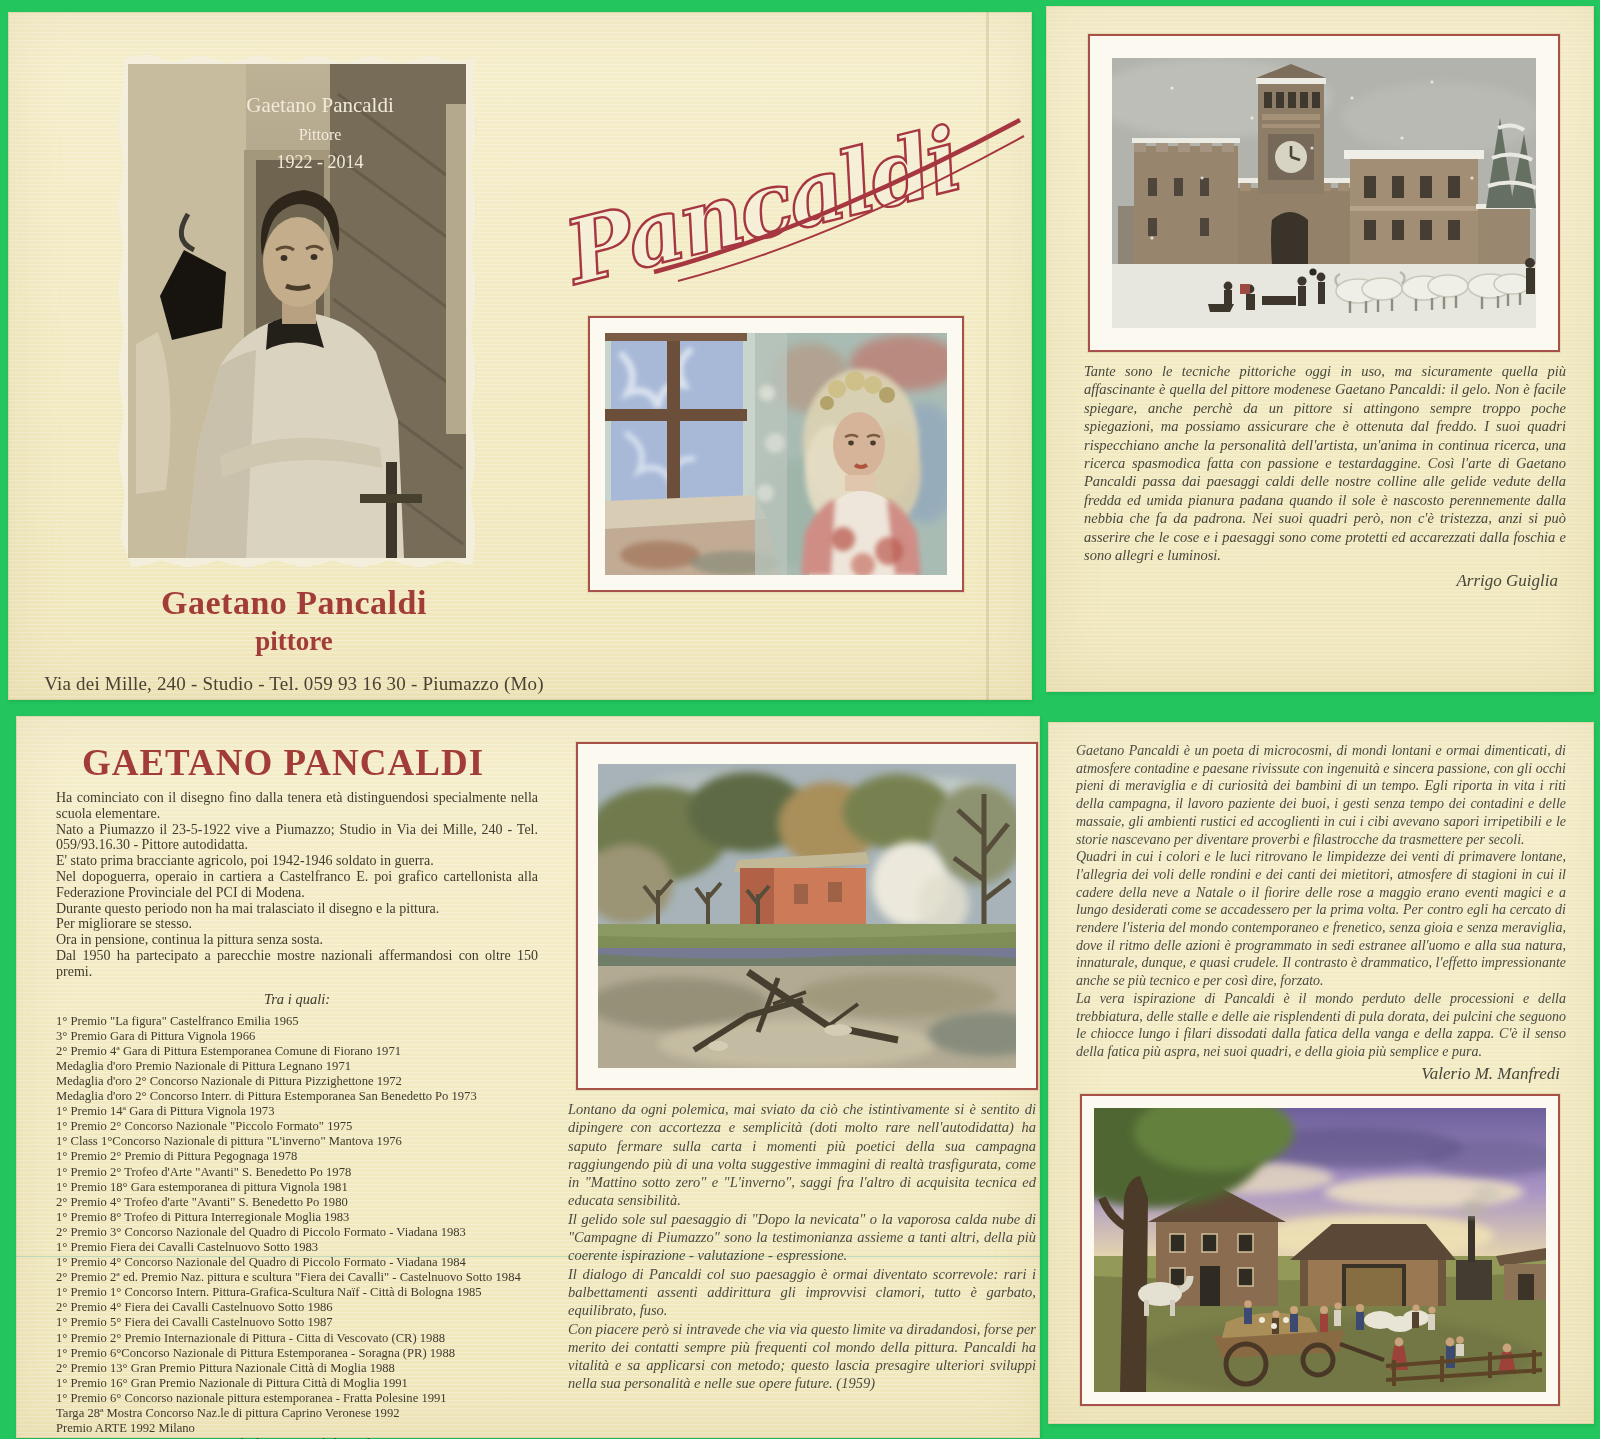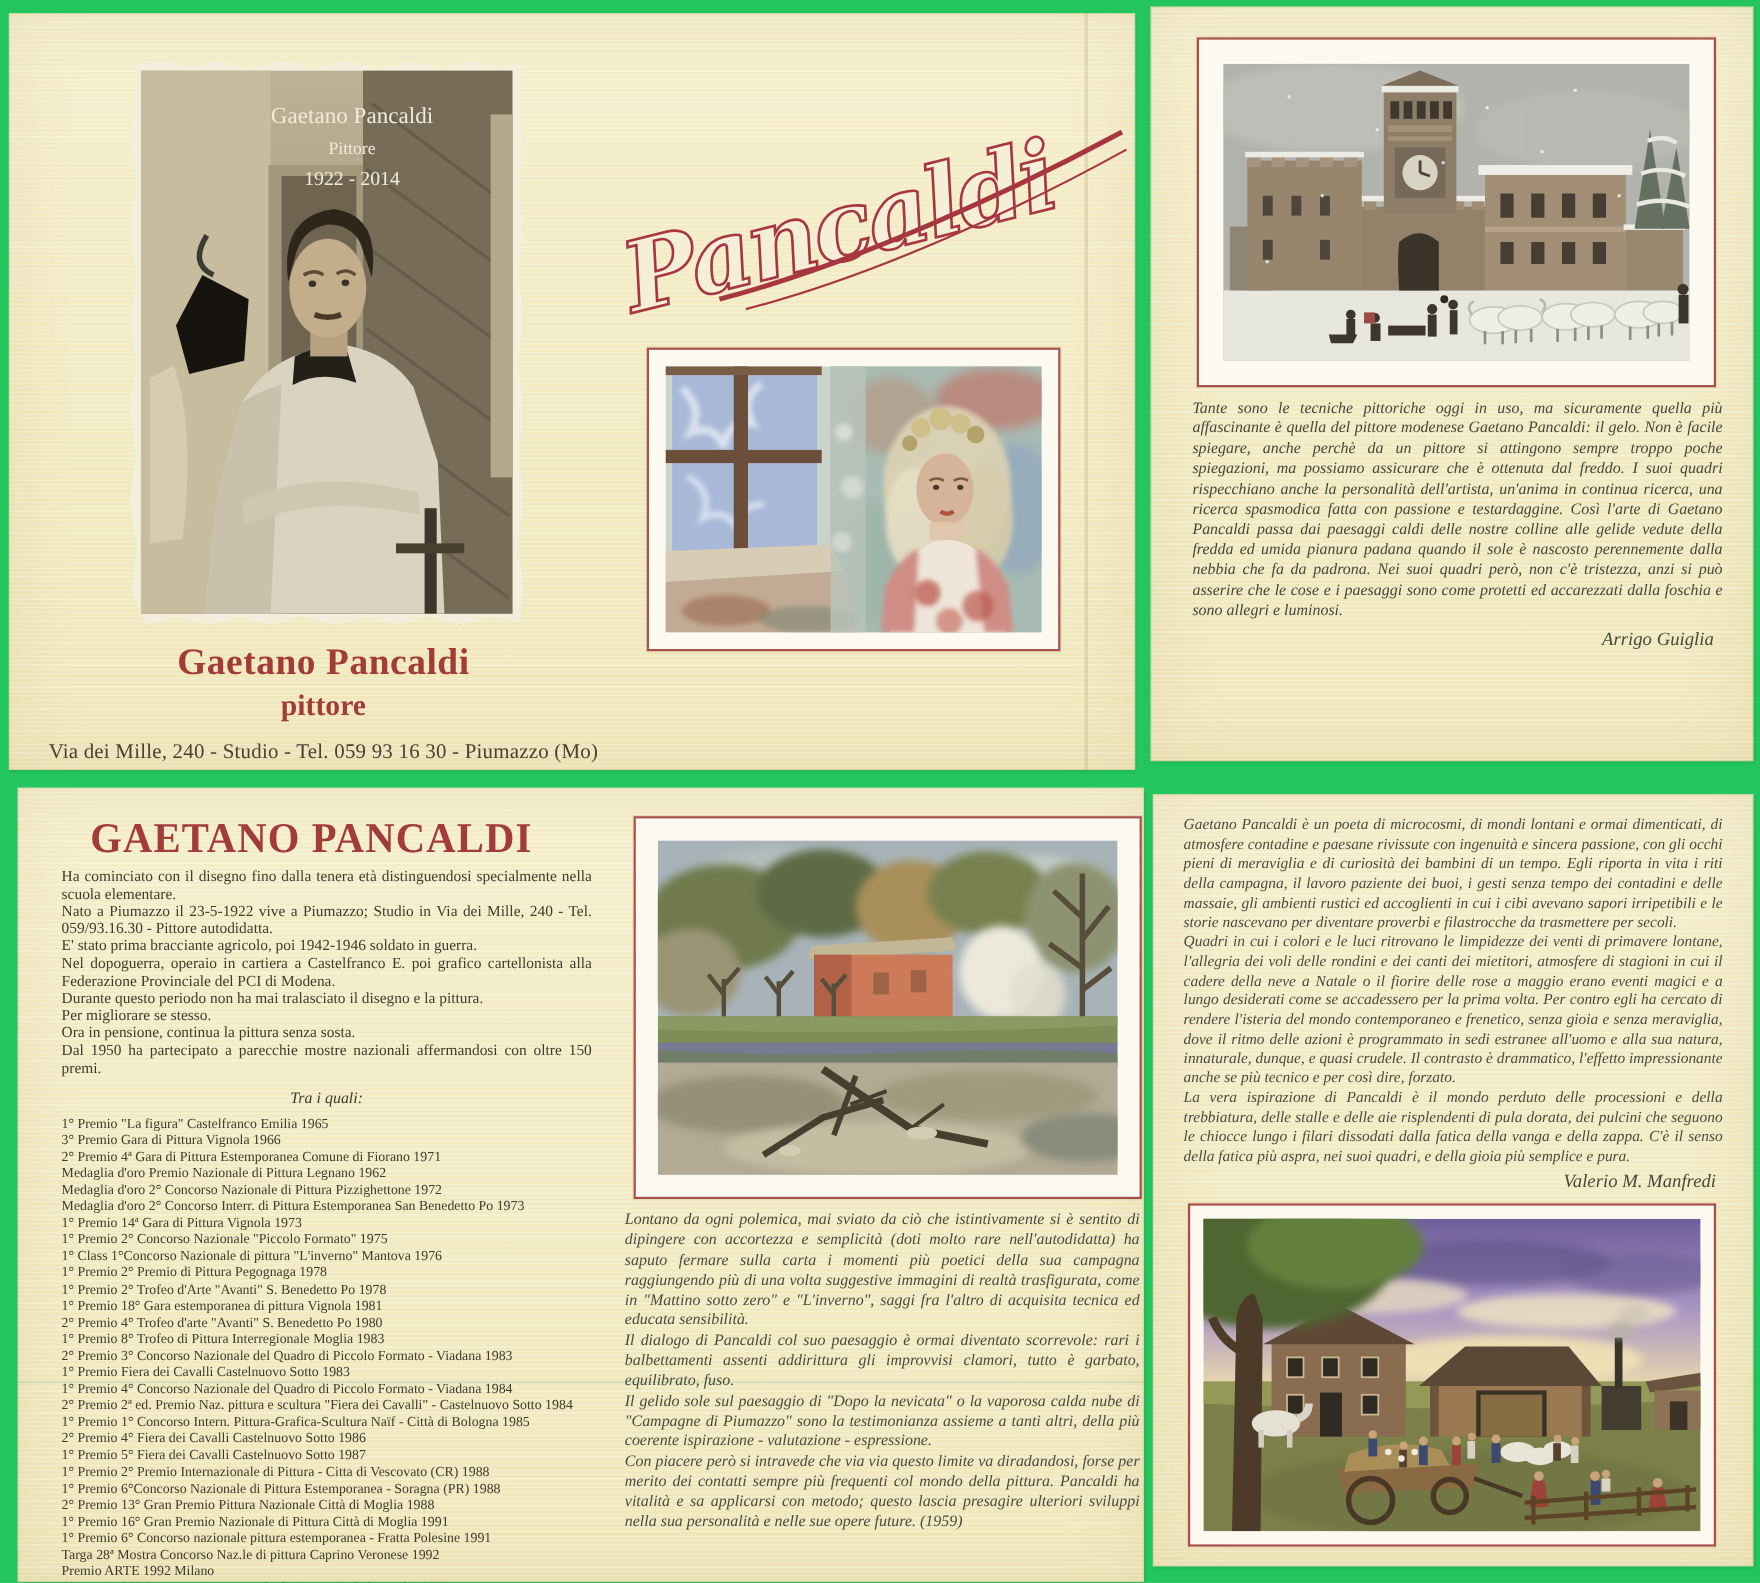--- a/index.html
+++ b/index.html
@@ -323,21 +323,21 @@
         <p>Durante questo periodo non ha mai tralasciato il disegno e la pittura.</p>
         <p>Per migliorare se stesso.</p>
         <p>Ora in pensione, continua la pittura senza sosta.</p>
         <p>Dal 1950 ha partecipato a parecchie mostre nazionali affermandosi con oltre 150 premi.</p>
       </div>
       <div class="awards-title">Tra i quali:</div>
       <ul class="awards">
         <li>1° Premio "La figura" Castelfranco Emilia 1965</li>
         <li>3° Premio Gara di Pittura Vignola 1966</li>
         <li>2° Premio 4ª Gara di Pittura Estemporanea Comune di Fiorano 1971</li>
-        <li>Medaglia d'oro Premio Nazionale di Pittura Legnano 1962</li>
+        <li>Medaglia d'oro Premio Nazionale di Pittura Legnano 1971</li>
         <li>Medaglia d'oro 2° Concorso Nazionale di Pittura Pizzighettone 1972</li>
         <li>Medaglia d'oro 2° Concorso Interr. di Pittura Estemporanea San Benedetto Po 1973</li>
         <li>1° Premio 14ª Gara di Pittura Vignola 1973</li>
         <li>1° Premio 2° Concorso Nazionale "Piccolo Formato" 1975</li>
         <li>1° Class 1°Concorso Nazionale di pittura "L'inverno" Mantova 1976</li>
         <li>1° Premio 2° Premio di Pittura Pegognaga 1978</li>
         <li>1° Premio 2° Trofeo d'Arte "Avanti" S. Benedetto Po 1978</li>
         <li>1° Premio 18° Gara estemporanea di pittura Vignola 1981</li>
         <li>2° Premio 4° Trofeo d'arte "Avanti" S. Benedetto Po 1980</li>
         <li>1° Premio 8° Trofeo di Pittura Interregionale Moglia 1983</li>
@@ -409,22 +409,22 @@
             <path d="M230 262 L260 240 M175 240 L208 228" stroke-width="3.6"></path>
           </g>
           <ellipse cx="240" cy="266" rx="14" ry="6" fill="#d4cdb4"></ellipse>
           <ellipse cx="120" cy="282" rx="10" ry="5" fill="#d4cdb4"></ellipse>
         </g>
       </svg>
     </div>
 
     <div class="itxt" style="position:absolute;left:552px;top:384px;width:468px;font-size:14.5px;line-height:18.3px;color:#4b4a3e;">
       <p>Lontano da ogni polemica, mai sviato da ciò che istintivamente si è sentito di dipingere con accortezza e semplicità (doti molto rare nell'autodidatta) ha saputo fermare sulla carta i momenti più poetici della sua campagna raggiungendo più di una volta suggestive immagini di realtà trasfigurata, come in "Mattino sotto zero" e "L'inverno", saggi fra l'altro di acquisita tecnica ed educata sensibilità.</p>
+      <p>Il gelido sole sul paesaggio di "Dopo la nevicata" o la vaporosa calda nube di "Campagne di Piumazzo" sono la testimonianza assieme a tanti altri, della più coerente ispirazione - valutazione - espressione.</p>
       <p>Il dialogo di Pancaldi col suo paesaggio è ormai diventato scorrevole: rari i balbettamenti assenti addirittura gli improvvisi clamori, tutto è garbato, equilibrato, fuso.</p>
-      <p>Il gelido sole sul paesaggio di "Dopo la nevicata" o la vaporosa calda nube di "Campagne di Piumazzo" sono la testimonianza assieme a tanti altri, della più coerente ispirazione - valutazione - espressione.</p>
       <p>Con piacere però si intravede che via via questo limite va diradandosi, forse per merito dei contatti sempre più frequenti col mondo della pittura. Pancaldi ha vitalità e sa applicarsi con metodo; questo lascia presagire ulteriori sviluppi nella sua personalità e nelle sue opere future. (1959)</p>
 
     </div>
   </div>
 
   <div class="panel" style="left:1048px;top:722px;width:546px;height:702px;">
     <div class="itxt" style="position:absolute;left:28px;top:20px;width:490px;font-size:14px;line-height:17.7px;color:#4a4a40;">
       <p>Gaetano Pancaldi è un poeta di microcosmi, di mondi lontani e ormai dimenticati, di atmosfere contadine e paesane rivissute con ingenuità e sincera passione, con gli occhi pieni di meraviglia e di curiosità dei bambini di un tempo. Egli riporta in vita i riti della campagna, il lavoro paziente dei buoi, i gesti senza tempo dei contadini e delle massaie, gli ambienti rustici ed accoglienti in cui i cibi avevano sapori irripetibili e le storie nascevano per diventare proverbi e filastrocche da trasmettere per secoli.</p>
       <p>Quadri in cui i colori e le luci ritrovano le limpidezze dei venti di primavere lontane, l'allegria dei voli delle rondini e dei canti dei mietitori, atmosfere di stagioni in cui il cadere della neve a Natale o il fiorire delle rose a maggio erano eventi magici e a lungo desiderati come se accadessero per la prima volta. Per contro egli ha cercato di rendere l'isteria del mondo contemporaneo e frenetico, senza gioia e senza meraviglia, dove il ritmo delle azioni è programmato in sedi estranee all'uomo e alla sua natura, innaturale, dunque, e quasi crudele. Il contrasto è drammatico, l'effetto impressionante anche se più tecnico e per così dire, forzato.</p>
       <p>La vera ispirazione di Pancaldi è il mondo perduto delle processioni e della trebbiatura, delle stalle e delle aie risplendenti di pula dorata, dei pulcini che seguono le chiocce lungo i filari dissodati dalla fatica della vanga e della zappa. C'è il senso della fatica più aspra, nei suoi quadri, e della gioia più semplice e pura.</p>

